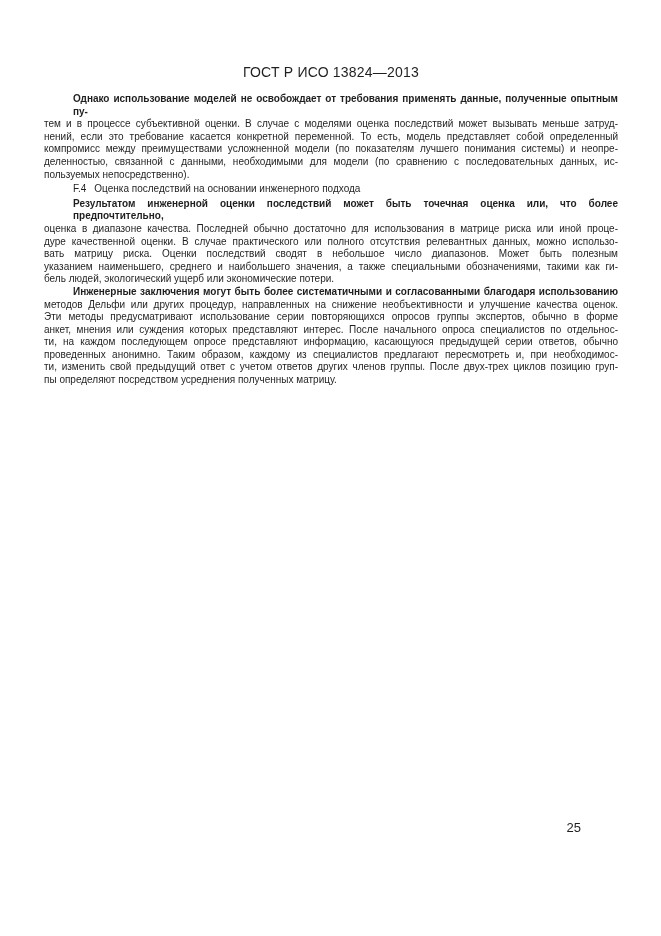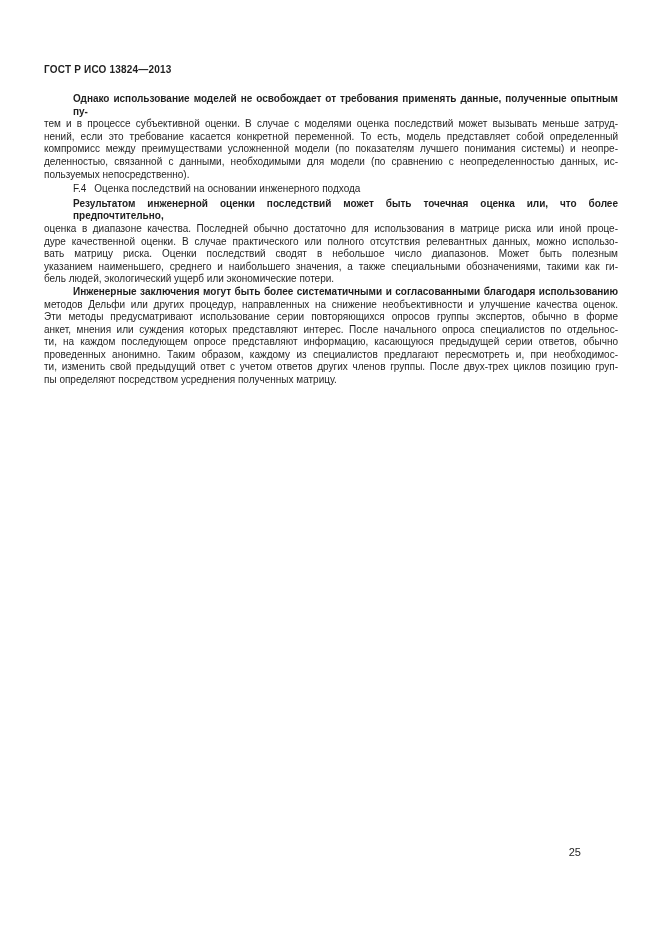--- a/index.html
+++ b/index.html
@@ -11,23 +11,23 @@
     color: #1f1f1f;
   }
   .page {
     position: absolute; inset: 0;
     background: #ffffff;
     overflow: hidden;
   }
   .doc-header {
     position: absolute;
     top: 64px; left: 44px; right: 43px;
-    text-align: left;
-    font-weight: bold;
-    font-size: 10px;
+    text-align: center;
+    font-weight: normal;
+    font-size: 14px;
     letter-spacing: 0.2px;
     white-space: nowrap;
   }
   .body-text {
     position: absolute;
     top: 93px; left: 44px;
     width: 574px;
     font-size: 10px;
     line-height: 12.6px;
   }
@@ -39,36 +39,36 @@
   .line.last  { text-align-last: left; }
   .heading-line {
     font-weight: normal;
     padding-left: 29px;
     margin: 2px 0;
     white-space: nowrap;
   }
   .heading-num { margin-right: 8px; }
   .page-number {
     position: absolute;
-    top: 846px; right: 80px;
-    font-size: 11px;
+    top: 820px; right: 80px;
+    font-size: 13px;
   }
 </style>
 </head>
 <body>
 
 <div class="page">
   <div class="doc-header">ГОСТ Р ИСО 13824—2013</div>
 
   <div class="body-text">
       <div class="line first">Однако использование моделей не освобождает от требования применять данные, полученные опытным пу-</div>
       <div class="line">тем и в процессе субъективной оценки. В случае с моделями оценка последствий может вызывать меньше затруд-</div>
       <div class="line">нений, если это требование касается конкретной переменной. То есть, модель представляет собой определенный</div>
       <div class="line">компромисс между преимуществами усложненной модели (по показателям лучшего понимания системы) и неопре-</div>
-      <div class="line">деленностью, связанной с данными, необходимыми для модели (по сравнению с неопределенностью данных, ис-</div>
+      <div class="line">деленностью, связанной с данными, необходимыми для модели (по сравнению с последовательных данных, ис-</div>
       <div class="line last">пользуемых непосредственно).</div>
       <div class="heading-line"><span class="heading-num">F.4</span><span>Оценка последствий на основании инженерного подхода</span></div>
       <div class="line first">Результатом инженерной оценки последствий может быть точечная оценка или, что более предпочтительно,</div>
       <div class="line">оценка в диапазоне качества. Последней обычно достаточно для использования в матрице риска или иной проце-</div>
       <div class="line">дуре качественной оценки. В случае практического или полного отсутствия релевантных данных, можно использо-</div>
       <div class="line">вать матрицу риска. Оценки последствий сводят в небольшое число диапазонов. Может быть полезным</div>
       <div class="line">указанием наименьшего, среднего и наибольшего значения, а также специальными обозначениями, такими как ги-</div>
       <div class="line last">бель людей, экологический ущерб или экономические потери.</div>
       <div class="line first">Инженерные заключения могут быть более систематичными и согласованными благодаря использованию</div>
       <div class="line">методов Дельфи или других процедур, направленных на снижение необъективности и улучшение качества оценок.</div>

